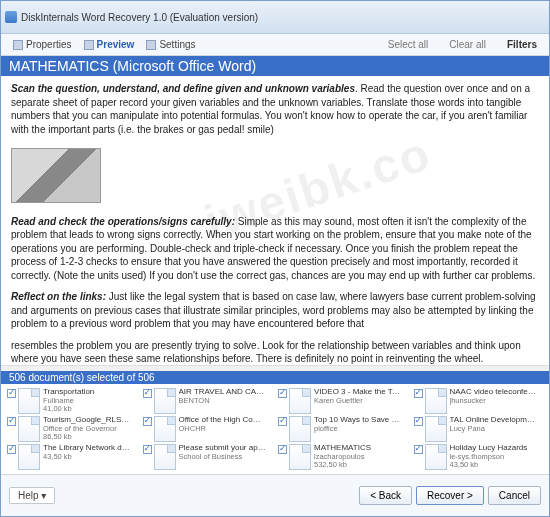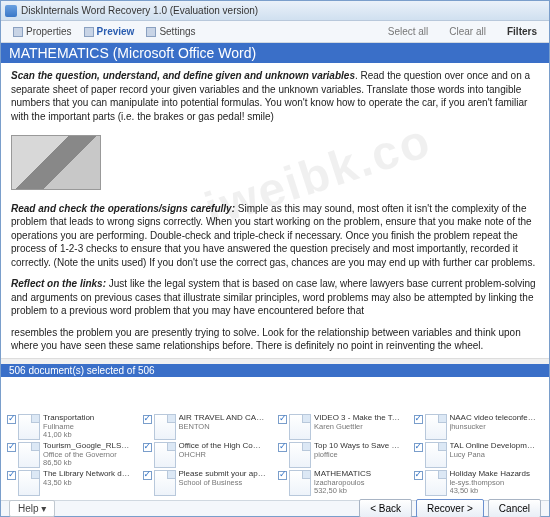--- a/index.html
+++ b/index.html
@@ -1,44 +1,44 @@
 <!DOCTYPE html>
 <html><head>
 <meta charset="utf-8">
 <style>
   * { box-sizing: border-box; margin: 0; padding: 0; }
   body { font-family: "Segoe UI", Tahoma, sans-serif; font-size: 11px; background: #c8d8e8; width: 550px; height: 517px; overflow: hidden; }
   .window { width: 550px; height: 517px; background: #fff; border: 1px solid #7a9ecb; display: flex; flex-direction: column; }
-  .titlebar { height: 20px; background: linear-gradient(#eaf1f9,#d0e0f0); border-bottom: 1px solid #b8c8db; display: flex; align-items: center; padding: 6px 4px; font-size: 10px; color: #333; }
+  .titlebar { height: 33px; background: linear-gradient(#eaf1f9,#d0e0f0); border-bottom: 1px solid #b8c8db; display: flex; align-items: center; padding: 6px 4px; font-size: 10px; color: #333; }
   .titlebar .ticon { width: 12px; height: 12px; background: linear-gradient(#6aa0e0,#3a78c8); border-radius: 2px; margin-right: 4px; }
   .toolbar { height: 22px; background: #f4f7fb; border-bottom: 1px solid #d0d8e0; display: flex; align-items: center; padding: 0 12px; font-size: 10px; color: #444; }
   .toolbar .titem { display: flex; align-items: center; margin-right: 12px; cursor: pointer; }
   .toolbar .titem.active { color: #2a5db0; font-weight: bold; }
   .toolbar .ticon2 { width: 10px; height: 10px; background: #c8d4e6; border: 1px solid #8aa0c0; margin-right: 3px; }
   .toolbar .right { margin-left: auto; display: flex; align-items: center; gap: 11px; }
   .toolbar .right span { margin-left: 10px; color: #777; }
   .toolbar .right .filters { color: #333; font-weight: bold; }
   .section-header { background: #3a6fc8; color: #fff; font-size: 14px; padding: 2px 8px; }
   .content { flex: 1; overflow: auto; padding: 6px 10px; background: #fff; color: #222; font-size: 10px; line-height: 1.35; position: relative; }
   .content p { margin-bottom: 8px; }
   .content b, .content strong { font-weight: bold; font-style: italic; }
   .thumb { width: 90px; height: 55px; border: 1px solid #999; margin: 4px 0 8px 0; background: linear-gradient(135deg,#d8d8d8 40%,#888 40%,#888 60%,#c8c8c8 60%); display: inline-block; }
   .watermark { position: absolute; top: 80px; left: 200px; font-size: 48px; color: rgba(0,0,0,0.06); transform: rotate(-18deg); pointer-events: none; font-weight: bold; letter-spacing: 2px; }
   .divider { height: 6px; background: #f0f0f0; border-top: 1px solid #ddd; }
   .countbar { background: #3a6fc8; color: #fff; font-size: 10px; padding: 1px 8px; }
-  .files { padding: 4px 6px; display: grid; grid-template-columns: repeat(4, 1fr); gap: 2px 6px; background: #fff; margin-top: 33px; }
+  .files { padding: 4px 6px; display: grid; grid-template-columns: repeat(4, 1fr); gap: 2px 6px; background: #fff; }
   .file { display: flex; align-items: flex-start; font-size: 8px; color: #333; line-height: 1.1; }
   .file .cb { width: 9px; height: 9px; border: 1px solid #7a9ecb; margin-right: 2px; margin-top: 1px; background: #fff; position: relative; flex-shrink:0;}
   .file .cb::after { content:"✓"; position:absolute; top:-2px; left:0; font-size:9px; color:#3a78c8;}
   .file .ficon { width: 22px; height: 26px; background: linear-gradient(#fff,#eef3fa); border: 1px solid #b8c8db; margin-right: 3px; flex-shrink: 0; position: relative; }
   .file .ficon::after { content:""; position:absolute; top:0; right:0; width:7px; height:7px; background:#dce8f5; border-left:1px solid #b8c8db; border-bottom:1px solid #b8c8db;}
   .file .ftxt { overflow: hidden; }
   .file .l1 { white-space: nowrap; overflow: hidden; text-overflow: ellipsis; max-width: 88px; }
   .file .l2, .file .l3 { color: #777; font-size: 7.5px; white-space: nowrap; overflow: hidden; text-overflow: ellipsis; max-width: 88px;}
-  .footer { height: 16px; border-top: 1px solid #d0d8e0; background: #f4f7fb; display: flex; align-items: center; padding: 0 8px; }
+  .footer { height: 42px; border-top: 1px solid #d0d8e0; background: #f4f7fb; display: flex; align-items: center; padding: 0 8px; }
   .footer .help { font-size: 10px; color: #444; border: 1px solid #c0c8d0; background: #fff; padding: 2px 8px; border-radius: 2px; cursor:pointer;}
   .footer .spacer { flex: 1; }
   .footer button { font-size: 10px; border: 1px solid #a8b4c4; background: linear-gradient(#fff,#e8eef6); padding: 3px 10px; margin-left: 4px; border-radius: 2px; cursor:pointer;}
   .footer button.primary { border-color: #6a90d0; }
 </style>
 </head>
 <body>
 
 <div class="window">
 
@@ -184,21 +184,21 @@
         <div class="ftxt">
           <div class="l1">MATHEMATICS</div>
           <div class="l2">lzacharopoulos</div>
           <div class="l3">532,50 kb</div>
         </div>
       </div>
       <div class="file">
         <div class="cb"></div>
         <div class="ficon"></div>
         <div class="ftxt">
-          <div class="l1">Holiday Make Hazards</div>
+          <div class="l1">Holiday Lucy Hazards</div>
           <div class="l2">le-sys.thompson</div>
           <div class="l3">43,50 kb</div>
         </div>
       </div>
     </div>
 
   <div class="footer">
     <div class="help">
       <span>Help</span> ▾
     </div>

